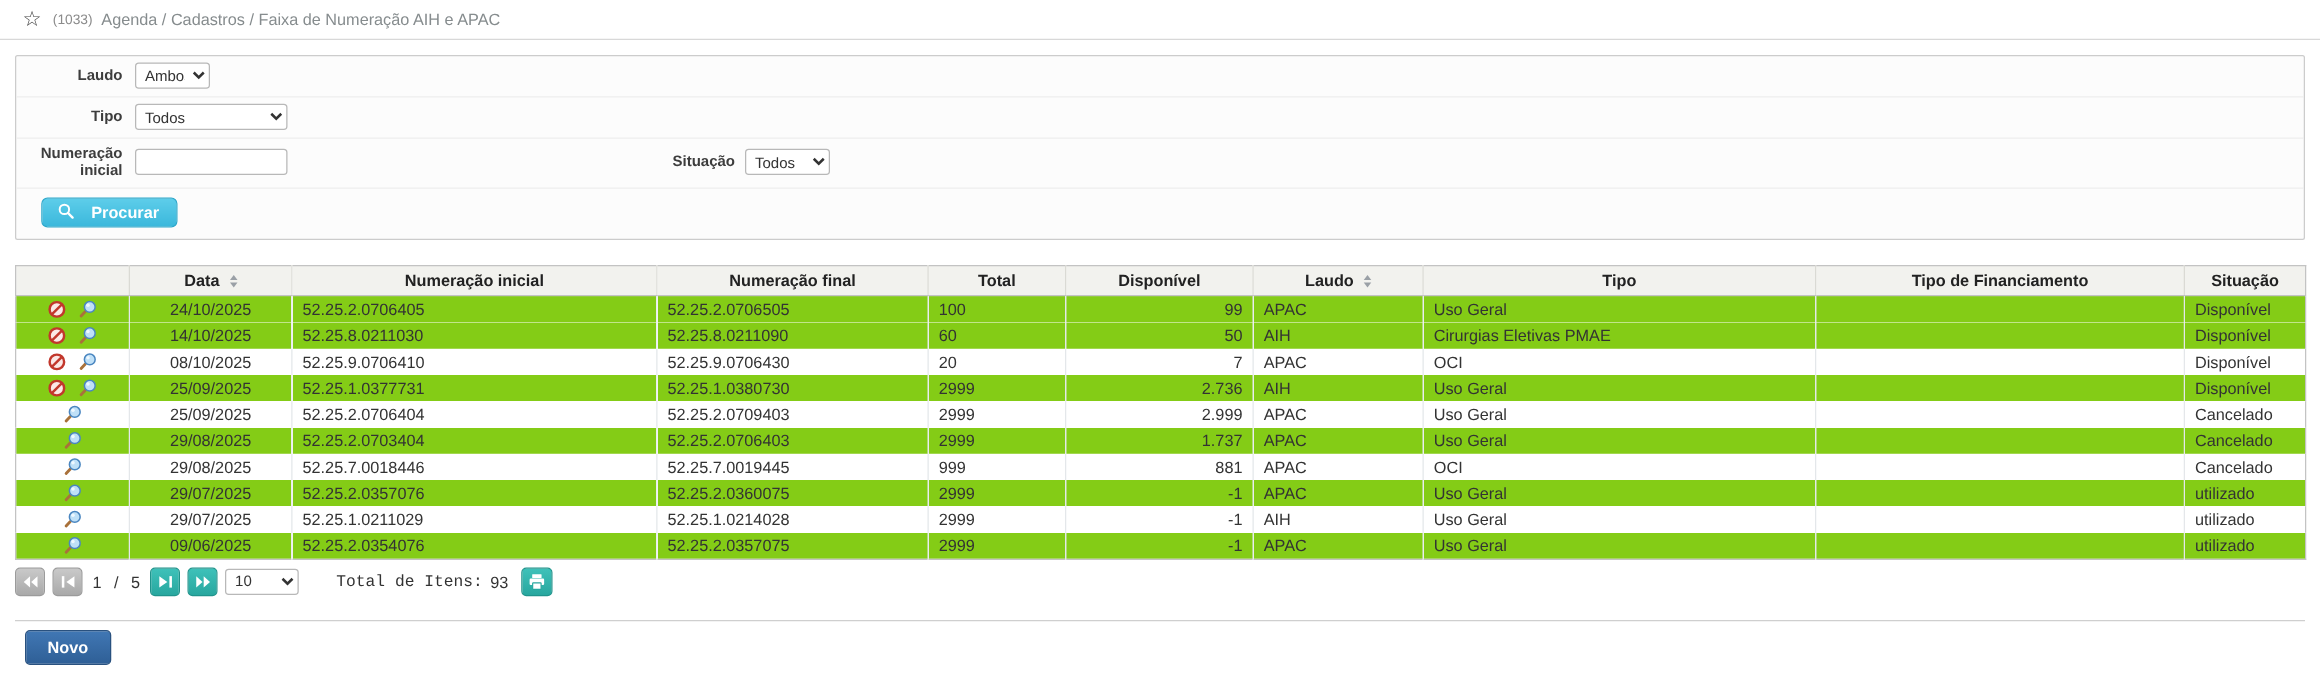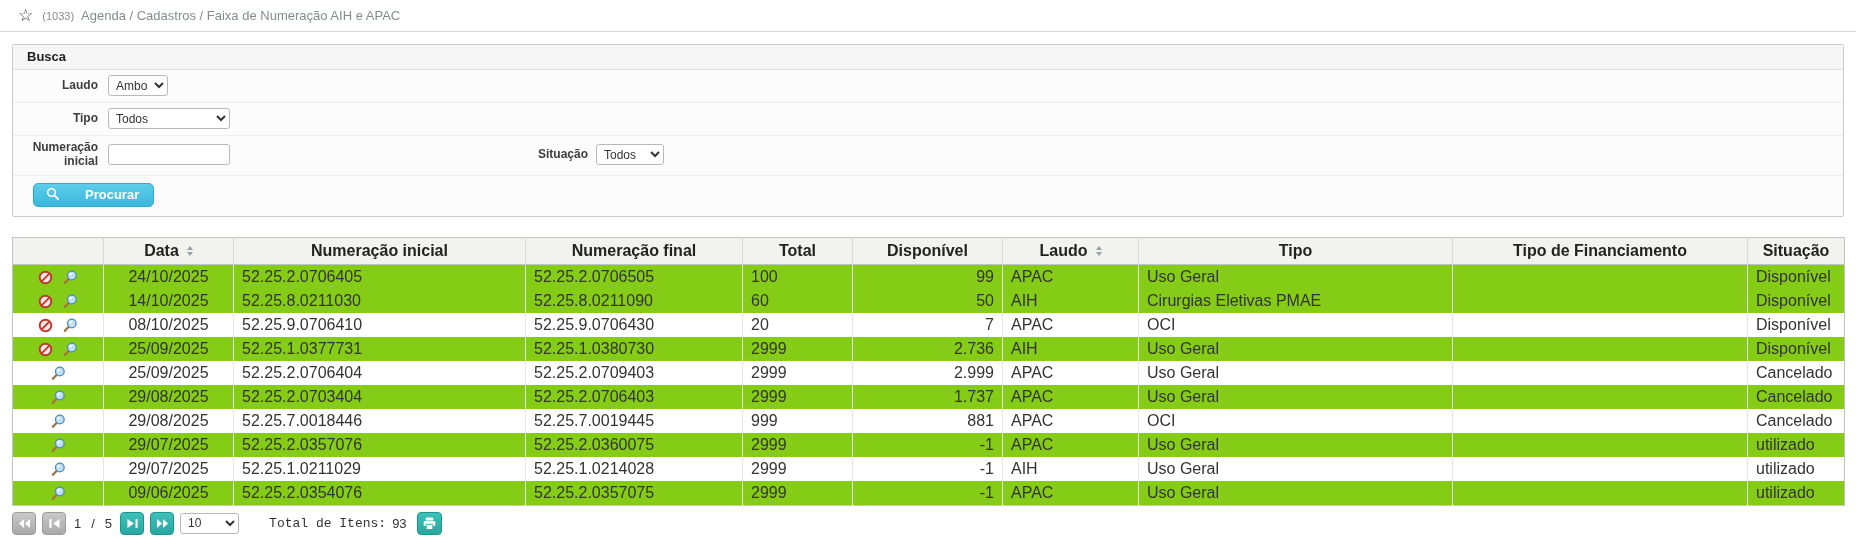--- a/index.html
+++ b/index.html
@@ -57,35 +57,35 @@
   }
   .sel-laudo   { width:60px; }
   .sel-tipo    { width:122px; }
   .inp-num     { width:122px; }
   .sel-situacao{ width:68px; }
   .situacao-group { display:flex; align-items:center; margin-left:308px; }
   .situacao-group .form-label { padding-right:8px; }
 
   .btn-row { padding:7px 0 9px 20px; border-bottom:none; }
   .btn-search {
-    display:inline-flex; align-items:center; gap:22px;
+    display:inline-flex; align-items:center; gap:10px;
     background:linear-gradient(#5dcdea,#3bb8dc);
     border:1px solid #2fa9cc; border-radius:5px;
     color:#fff; font-weight:bold; font-size:13px;
     padding:3px 14px 4px 9px; cursor:pointer;
     font-family:"Liberation Sans", sans-serif;
   }
 
   
   table.grid {
     margin:20px 12px 0 12px;
     width:calc(100% - 24px);
     border-collapse:collapse; table-layout:fixed;
     border:1px solid #c3c3c3;
-    font-size:16px;
+    font-size:13px;
   }
   .grid th {
     background:#f2f2ee;
     font-weight:bold; color:#222; text-align:center;
     padding:4px 4px; height:23px;
     border-right:1px solid #dadad4;
     border-bottom:1px solid #c3c3c3;
     white-space:nowrap; overflow:hidden;
   }
   .grid th:last-child { border-right:none; }
@@ -153,21 +153,20 @@
 
 
 <div class="page-header">
   <span class="fav-star">☆</span>
   <span class="page-code">(1033)</span>
   <span class="breadcrumb">Agenda / Cadastros / Faixa de Numeração AIH e APAC</span>
 </div>
 
 
 <div class="panel">
-  <div class="panel-title">Busca</div>
 
   <div class="form-row">
     <label class="form-label">Laudo</label>
     <select class="ctl sel-laudo"><option value="Ambos" selected="">Ambos</option></select>
   </div>
 
   <div class="form-row">
     <label class="form-label">Tipo</label>
     <select class="ctl sel-tipo"><option value="Todos" selected="">Todos</option></select>
   </div>

